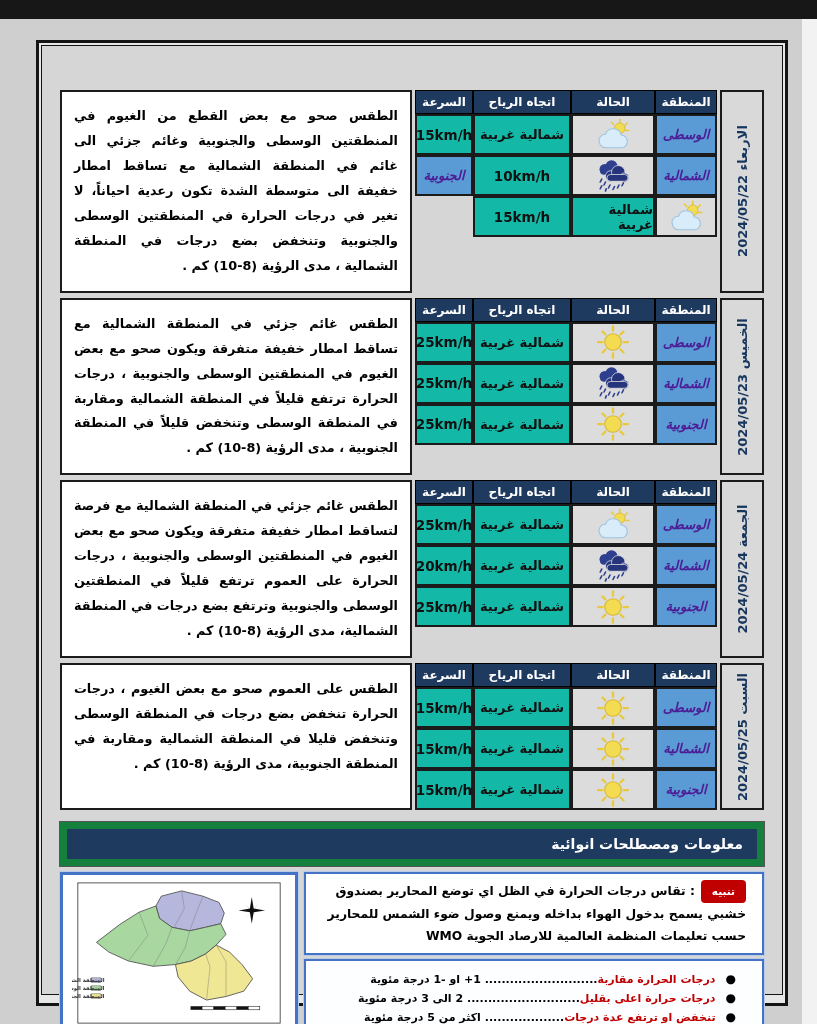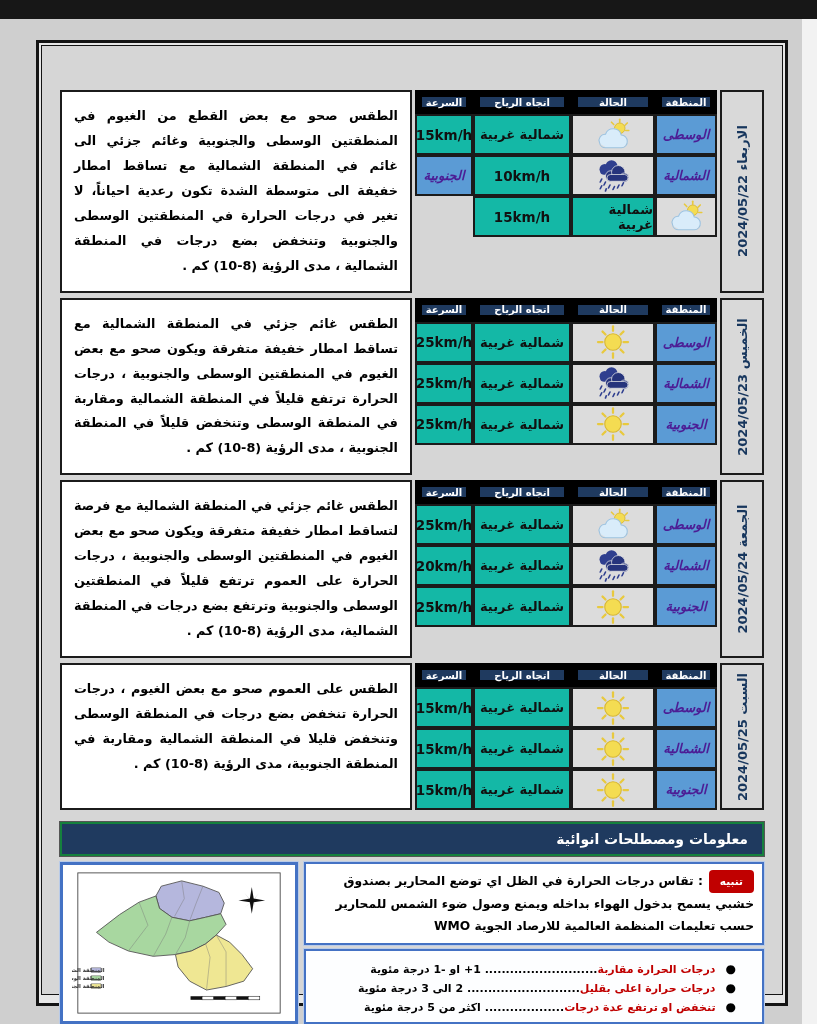--- a/index.html
+++ b/index.html
@@ -26,49 +26,49 @@
   .day-label{
     position:absolute;top:50%;left:50%;transform:translate(-50%,-50%) rotate(-90deg);
     white-space:nowrap;direction:rtl;color:#17365d;font-weight:bold;font-size:13px;
   }
   .ftable{
     display:grid;direction:rtl;flex:0 0 auto;
     grid-template-columns:62px 84px 98px 58px;
     grid-template-rows:24px 41px 41px 41px;
   }
   .hd{
-    background:#1f3a5f;color:#ffffff;font-weight:bold;font-size:10px;
-    border:7px solid #000000;display:flex;align-items:center;justify-content:center;
+    background:#1f3a5f;color:#ffffff;font-weight:bold;font-size:12px;
+    border:1px solid #000000;display:flex;align-items:center;justify-content:center;
   }
   .cell{
     background:#14b8a6;border:2px solid #1b1b1b;display:flex;align-items:center;justify-content:center;
     font-weight:bold;font-size:13px;color:#111;
   }
   .cell.region{background:#5b9bd5;color:#4c1d95;font-style:italic;}
   .cell.speed{direction:ltr;font-size:13.5px;}
   .cell.cond{background:#dcdcdc;padding:1px;}
   .wicon{width:44px;height:36px;display:block;}
   .wicon svg{width:100%;height:100%;display:block;}
   .desc-box{
     flex:1 1 auto;background:#ffffff;border:2px solid #1b1b1b;
     padding:12px 12px;font-weight:bold;font-size:12.8px;line-height:1.95;
     text-align:justify;color:#000;box-sizing:border-box;
   }
   
   .banner{
     background:#1f3a5f;color:#fff;font-weight:bold;font-size:14px;
-    border:2px solid #15803d;outline:1px solid #555;
+    border:7px solid #15803d;outline:1px solid #555;
     padding:7px 14px;margin-top:12px;
   }
   
   .info-row{display:flex;direction:rtl;gap:6px;margin-top:6px;}
   .info-right{flex:1 1 auto;display:flex;flex-direction:column;gap:4px;}
   .notice-box{
     background:#fff;border:2px solid #4472c4;outline:1px solid #b9cbe8;
-    padding:6px 8px;font-weight:bold;font-size:12.3px;line-height:1.8;color:#000;
+    padding:6px 16px;font-weight:bold;font-size:12.3px;line-height:1.8;color:#000;
   }
   .badge{
     background:#c00000;color:#fff;font-size:10.5px;border-radius:4px;
     padding:2px 11px;margin-left:6px;display:inline-block;vertical-align:middle;
   }
   .terms-box{
     background:#fdfeff;border:2px solid #4472c4;outline:1px solid #b9cbe8;
     padding:8px 26px 6px 8px;flex:1 1 auto;
     display:flex;flex-direction:column;justify-content:space-around;
   }

